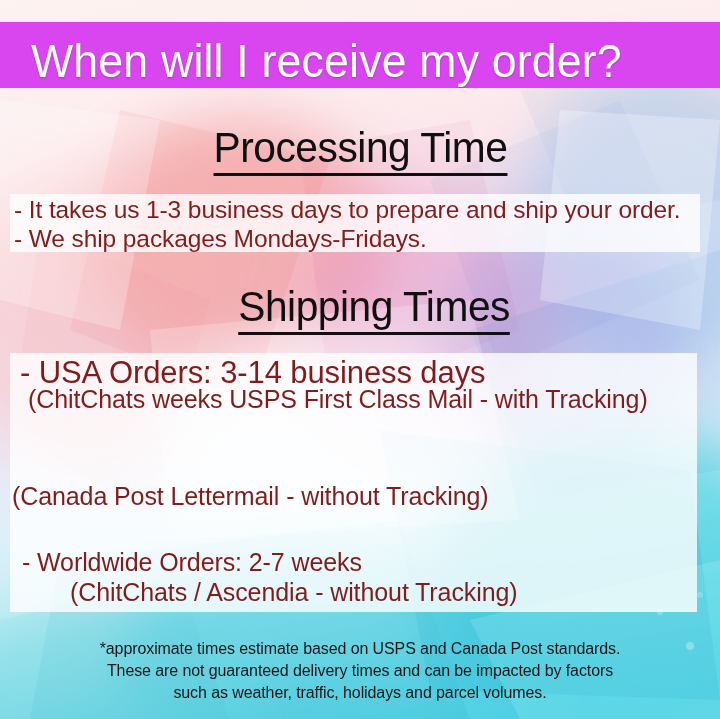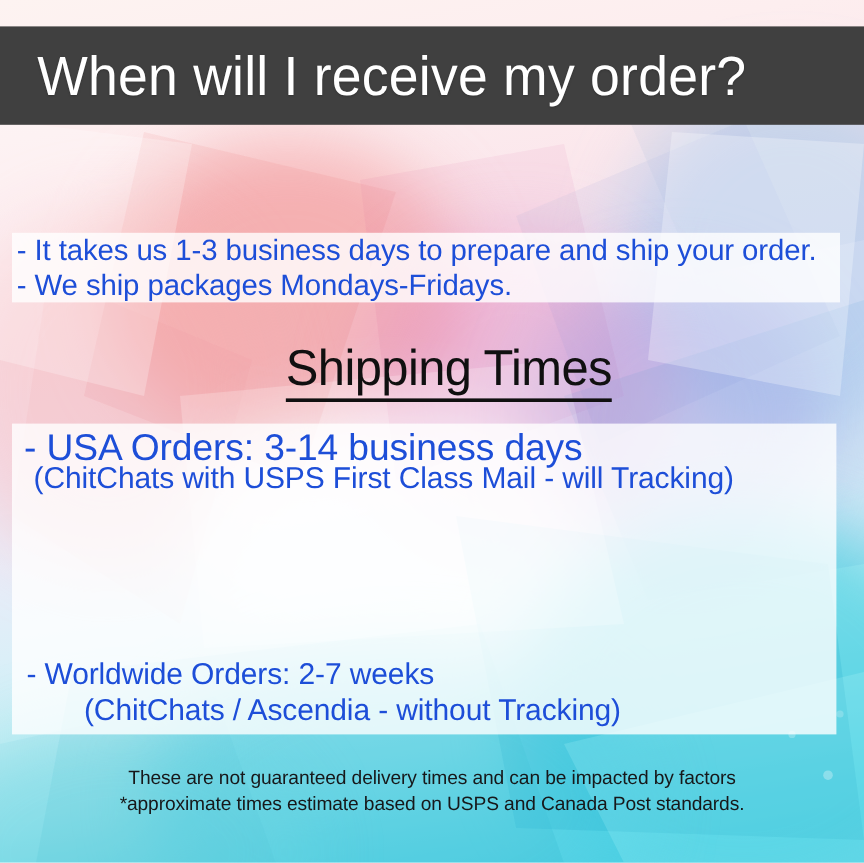--- a/index.html
+++ b/index.html
@@ -51,23 +51,23 @@
   .blob-teal   { left:-60px; top:600px;  width:320px; height:220px; background:rgba(120,220,230,.40); }
   .blob-white  { left:160px; top:330px;  width:320px; height:240px; background:rgba(255,255,255,.55); }
 
   #bg-facets { opacity:.5; mix-blend-mode:multiply; }
   #bg-shine  { opacity:.6; mix-blend-mode:screen; }
 
   
   #header-band {
     position:absolute;
     left:0; top:22px;
-    width:720px; height:82px;
-    background:#404040;
-    display:flex; align-items:center;
+    width:720px; height:66px;
+    background:#d946ef;
+    display:flex; align-items:flex-end;
   }
   #header-title {
     color:#ffffff;
     font-size:46px;
     font-weight:400;
     letter-spacing:.2px;
     padding-left:32px;
     white-space:nowrap;
     transform:scaleX(.97);
     transform-origin:left center;
@@ -101,21 +101,21 @@
   #panel-processing {
     left:10px; top:194px; width:690px; height:58px;
   }
   #panel-shipping {
     left:10px; top:353px; width:687px; height:259px;
   }
 
   
   .body-line {
     position:absolute;
-    color:#1d4ed8;
+    color:#7f1d1d;
     font-size:24.5px;
     font-weight:400;
     white-space:nowrap;
     letter-spacing:-0.1px;
   }
   #proc-line-1 { left:14px; top:196px; }
   #proc-line-2 { left:14px; top:225px; }
 
   #ship-usa-1  { left:20px;  top:355px; font-size:31px; }
   #ship-usa-2  { left:28px;  top:385px; font-size:25px; }
@@ -176,37 +176,42 @@
     <polygon points="470,620 720,560 720,719 520,719" fill="#9ff0f6" opacity=".30"></polygon>
     <circle cx="690" cy="646" r="4" fill="#ffffff" opacity=".55"></circle>
     <circle cx="660" cy="612" r="3" fill="#ffffff" opacity=".45"></circle>
     <circle cx="700" cy="595" r="3" fill="#ffffff" opacity=".40"></circle>
   </svg>
 
   <div id="header-band">
     <div id="header-title">When will I receive my order?</div>
   </div>
 
+  <div class="section-heading" id="heading-processing">
+    <span class="u">Processing Time</span>
+  </div>
 
   <div class="panel" id="panel-processing"></div>
 
   <div class="body-line" id="proc-line-1">- It takes us 1-3 business days to prepare and ship your order.</div>
   <div class="body-line" id="proc-line-2">- We ship packages Mondays-Fridays.</div>
 
   <div class="section-heading" id="heading-shipping">
     <span class="u">Shipping Times</span>
   </div>
 
   <div class="panel" id="panel-shipping"></div>
 
   <div class="body-line" id="ship-usa-1">- USA Orders: 3-14 business days</div>
-  <div class="body-line" id="ship-usa-2">(ChitChats with USPS First Class Mail - will Tracking)</div>
-
+  <div class="body-line" id="ship-usa-2">(ChitChats weeks USPS First Class Mail - with Tracking)</div>
+
+  <div class="body-line" id="ship-can-2">(Canada Post Lettermail - without Tracking)</div>
 
   <div class="body-line" id="ship-wld-1">- Worldwide Orders: 2-7 weeks</div>
   <div class="body-line" id="ship-wld-2">(ChitChats / Ascendia - without Tracking)</div>
 
   <div id="footer-note">
+    <div>*approximate times estimate based on USPS and Canada Post standards.</div>
     <div>These are not guaranteed delivery times and can be impacted by factors</div>
-    <div>*approximate times estimate based on USPS and Canada Post standards.</div>
+    <div>such as weather, traffic, holidays and parcel volumes.</div>
   </div>
 
 </div>
 
 </body></html>

